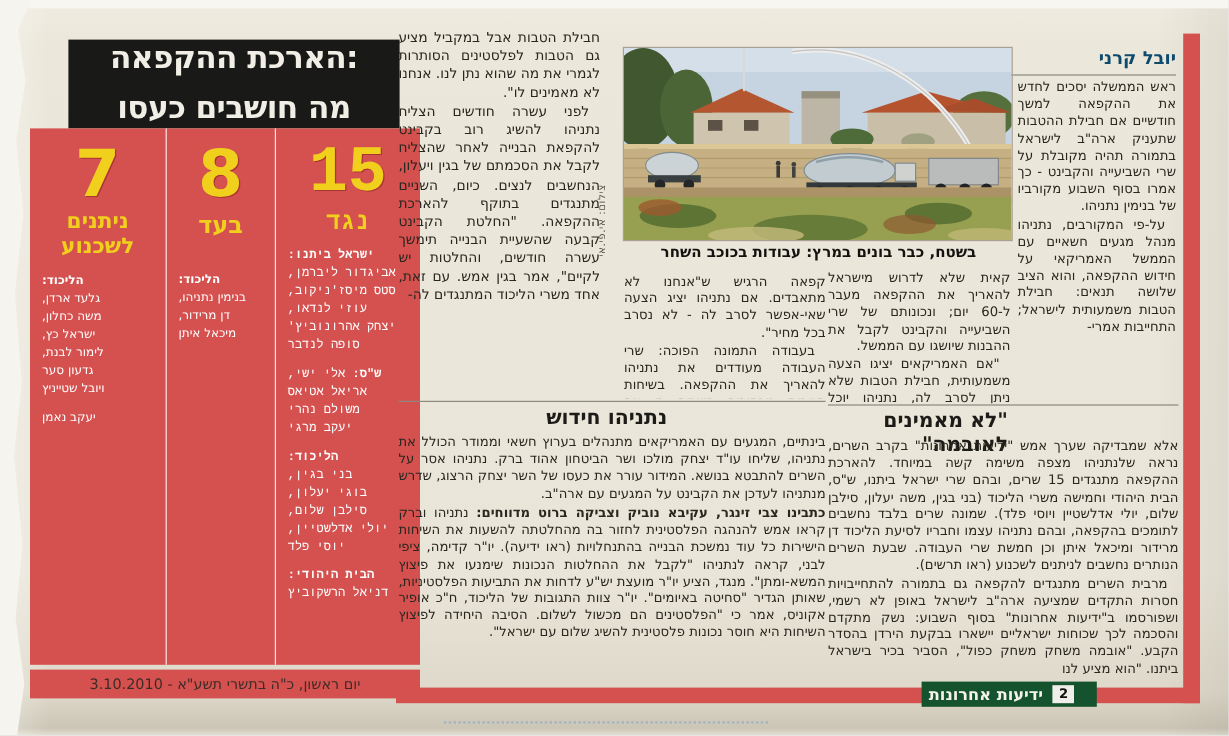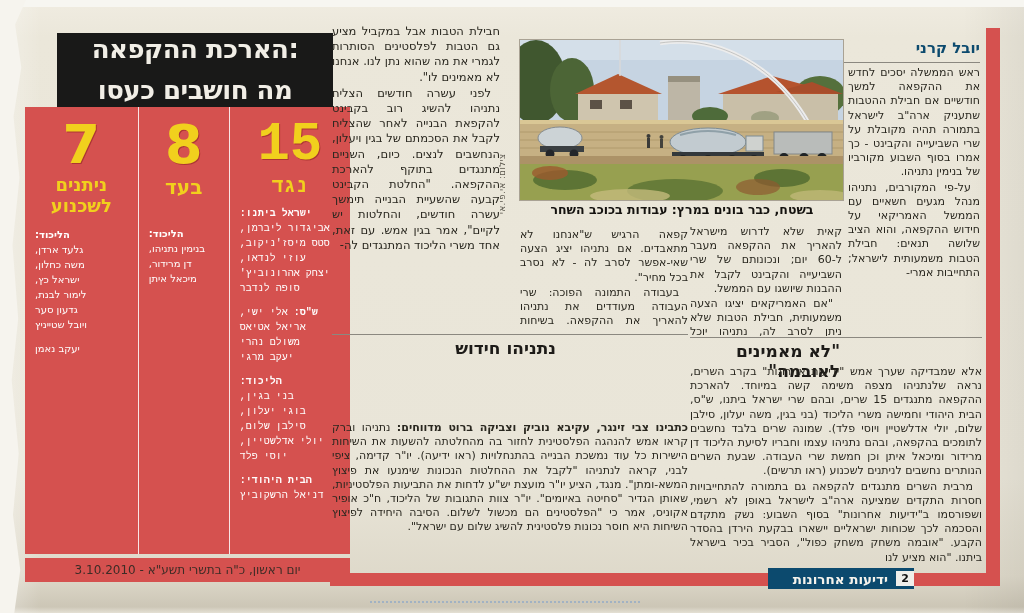--- a/index.html
+++ b/index.html
@@ -44,22 +44,22 @@
   .subhead{position:absolute;direction:rtl;text-align:right;font-weight:bold;font-size:17px;color:#1d1b18;}
   .photo{position:absolute;left:520px;top:40px;width:323px;height:160px;outline:1px solid #a9a294;}
   .caption{position:absolute;left:528px;top:202px;width:308px;text-align:center;direction:rtl;
            font-weight:bold;font-size:12.5px;color:#14120f;}
   .credit{position:absolute;left:497px;top:214px;transform-origin:0 0;transform:rotate(-90deg);
           font-size:8.5px;color:#59554c;white-space:nowrap;letter-spacing:.5px;}
 
   
   .frameR{position:absolute;left:986px;top:28px;width:14px;height:558px;background:#d5514f;}
   .frameB{position:absolute;left:330px;top:573px;width:670px;height:13px;background:#d5514f;}
-  .logobox{position:absolute;left:768px;top:568px;width:146px;height:21px;background:#0c4a6e;
-           display:flex;direction:ltr;align-items:center;justify-content:flex-end;z-index:5;}
+  .logobox{position:absolute;left:768px;top:568px;width:146px;height:21px;background:#14532d;
+           display:flex;direction:ltr;align-items:center;justify-content:flex-start;z-index:5;}
   .logotxt{color:#f5f3ec;font-weight:bold;font-size:13.5px;padding:0 6px;white-space:nowrap;
            font-family:"DejaVu Serif","DejaVu Sans",serif;}
   .pagenum{background:#efeeea;color:#111;font-weight:bold;font-size:11px;width:18px;height:15px;
            line-height:15px;text-align:center;margin-left:2px;}
   .bluedots{position:absolute;left:370px;top:601px;width:270px;border-top:2px dotted #8aa6c9;opacity:.65;}
 </style>
 </head>
 <body>
 
 <div class="stage">
@@ -224,20 +224,23 @@
 
   <div class="rule" style="left:690px;top:337px;width:292px;"></div>
   <div class="subhead" style="left:690px;top:341px;width:150px;">"לא מאמינים לאובמה"</div>
   <div class="col" style="left:690px;top:365px;width:292px;height:206px;">
     <p>אלא שמבדיקה שערך אמש "ידיעות אחרונות" בקרב השרים, נראה שלנתניהו מצפה משימה קשה במיוחד. להארכת ההקפאה מתנגדים 15 שרים, ובהם שרי ישראל ביתנו, ש"ס, הבית היהודי וחמישה משרי הליכוד (בני בגין, משה יעלון, סילבן שלום, יולי אדלשטיין ויוסי פלד). שמונה שרים בלבד נחשבים לתומכים בהקפאה, ובהם נתניהו עצמו וחבריו לסיעת הליכוד דן מרידור ומיכאל איתן וכן חמשת שרי העבודה. שבעת השרים הנותרים נחשבים לניתנים לשכנוע (ראו תרשים).</p>
     <p>מרבית השרים מתנגדים להקפאה גם בתמורה להתחייבויות חסרות התקדים שמציעה ארה"ב לישראל באופן לא רשמי, ושפורסמו ב"ידיעות אחרונות" בסוף השבוע: נשק מתקדם והסכמה לכך שכוחות ישראליים יישארו בבקעת הירדן בהסדר הקבע. "אובמה משחק משחק כפול", הסביר בכיר בישראל ביתנו. "הוא מציע לנו</p>
   </div>
 
   <div class="rule" style="left:332px;top:334px;width:356px;"></div>
   <div class="subhead" style="left:332px;top:338px;width:224px;">נתניהו חידוש</div>
+  <div class="col" style="left:332px;top:362px;width:356px;height:56px;">
+    <p>בינתיים, המגעים עם האמריקאים מתנהלים בערוץ חשאי וממודר הכולל את נתניהו, שליחו עו"ד יצחק מולכו ושר הביטחון אהוד ברק. נתניהו אסר על השרים להתבטא בנושא. המידור עורר את כעסו של השר יצחק הרצוג, שדרש מנתניהו לעדכן את הקבינט על המגעים עם ארה"ב.</p>
+  </div>
   <div class="col" style="left:332px;top:421px;width:356px;height:148px;">
     <p><b>כתבינו צבי זינגר, עקיבא נוביק וצביקה ברוט מדווחים:</b><span> נתניהו וברק קראו אמש להנהגה הפלסטינית לחזור בה מהחלטתה להשעות את השיחות הישירות כל עוד נמשכת הבנייה בהתנחלויות (ראו ידיעה). יו"ר קדימה, ציפי לבני, קראה לנתניהו "לקבל את ההחלטות הנכונות שימנעו את פיצוץ המשא-ומתן". מנגד, הציע יו"ר מועצת יש"ע לדחות את התביעות הפלסטיניות, שאותן הגדיר "סחיטה באיומים". יו"ר צוות התגובות של הליכוד, ח"כ אופיר אקוניס, אמר כי "הפלסטינים הם מכשול לשלום. הסיבה היחידה לפיצוץ השיחות היא חוסר נכונות פלסטינית להשיג שלום עם ישראל".</span></p>
   </div>
 
   <div class="frameR"></div>
   <div class="frameB"></div>
   <div class="logobox">
     <span class="logotxt">ידיעות אחרונות</span>
     <span class="pagenum">2</span>
   </div>

